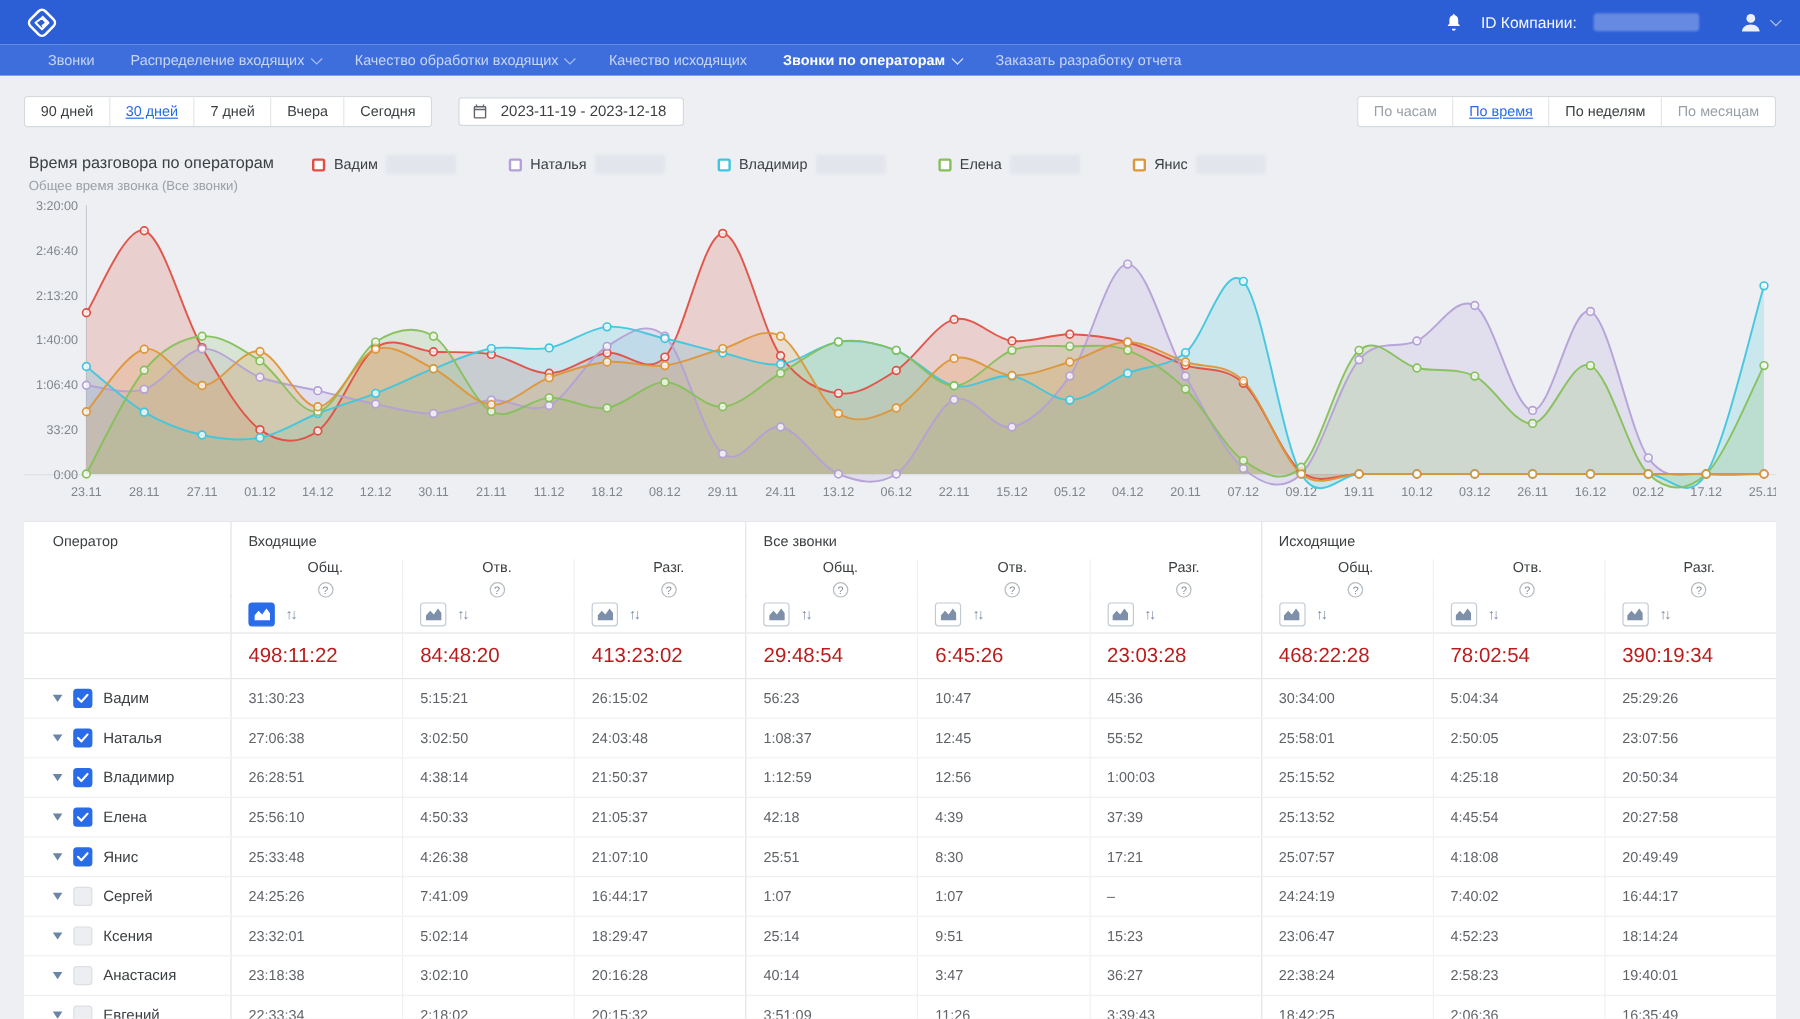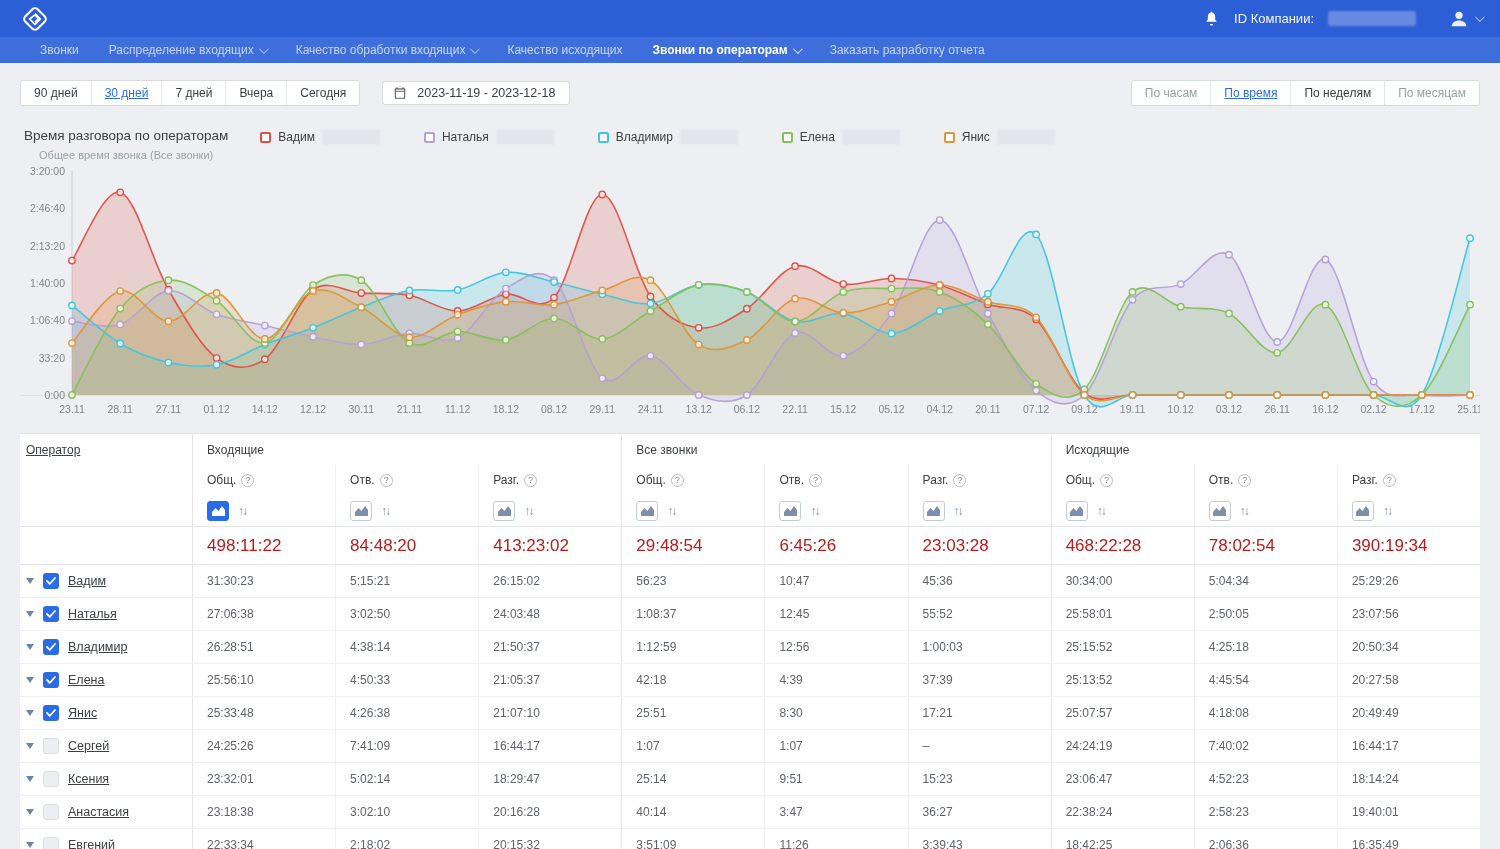--- a/index.html
+++ b/index.html
@@ -31,52 +31,52 @@
   .seg { display:flex; border:1px solid #d6dade; border-radius:3px; background:#fff; overflow:hidden; }
   .seg .seg-btn { font-size:12px; padding:5px 13px; color:#3c4043; cursor:pointer; border-left:1px solid #e4e7ea; white-space:nowrap; background:#fff; }
   .seg .seg-btn:first-child { border-left:none; }
   .seg .seg-btn.sel { color:#2a6be8;text-decoration:underline; }
   .seg .seg-btn.dim { color:#9aa0a6; }
   .datechip { display:flex; align-items:center; gap:10px; border:1px solid #d6dade; border-radius:3px; background:#fff; padding:4px 14px 4px 10px; margin-left:22px; cursor:pointer; }
   .datechip span { font-size:12.5px; color:#3c4043; }
   .filter-right { margin-left:auto;text-align:center; }
 
   
-  .chart-head { display:flex; align-items:flex-start; margin:22px 20px 0 24px;text-align:center; }
+  .chart-head { display:flex; align-items:flex-start; margin:22px 20px 0 24px; }
   .chart-titles .title { font-size:13.5px; color:#3c4043; }
   .chart-titles .subtitle { font-size:11px; color:#9aa0a6; margin-top:6px; }
   .legend { display:flex; gap:44px; margin-left:32px; margin-top:1px; }
   .legend-item { display:flex; align-items:center; gap:7px; cursor:pointer; }
   .legend-item .sq { width:11px; height:11px; border-radius:2px; background:#fff; border:2px solid; }
   .legend-item .lname { font-size:12px; color:#3c4043; }
   .legend-item .lblur { width:58px; height:16px; border-radius:2px; background:#e2e5eb; filter:blur(1.2px); }
   .chartwrap { margin:6px 18px 0 20px; }
 
   
   .ops-table { background:#fff; margin:4px 20px 0 20px; border-top:1px solid #e4e6ea; }
   .t-row { display:grid; grid-template-columns:172px repeat(9,1fr); align-items:center; }
   .t-cell { padding:0 0 0 14px; font-size:12px; color:#3c4043; height:100%; display:flex; align-items:center; gap:5px; }
   .grp-b { border-left:1px solid #e1e3e7; }
   .sub-b { border-left:1px solid #eff0f2; }
   .r-grphead { height:31px; }
   .r-grphead .t-cell { font-size:12px; color:#3c4043; }
   .r-subhead { height:30px; }
-  .r-subhead .t-cell { color:#3c4043; }
+  .r-subhead .t-cell { color:#3c4043;flex-direction:column; }
   .r-icons { height:32px; border-bottom:1px solid #e4e6ea; }
   .help { width:13px; height:13px; border:1px solid #b6bcc3; border-radius:50%; font-size:9px; color:#80868b;
           display:inline-flex; align-items:center; justify-content:center; cursor:pointer; flex:none; }
   .chart-btn { width:22px; height:20px; border:1px solid #c3cbd6; border-radius:3px; background:#fff;
                display:inline-flex; align-items:center; justify-content:center; cursor:pointer; }
   .chart-btn.on { background:#2a6be8; border-color:#2a6be8; }
   .sort { font-size:12px; color:#7d8da3; letter-spacing:-2px; cursor:pointer; margin-left:4px; }
   .r-totals { height:38px; border-bottom:1px solid #e4e6ea; }
   .r-totals .t-cell { font-size:17px; color:#b91c1c; }
   .r-data { height:33px; border-bottom:1px solid #eef0f2; }
   .r-data .val { font-size:12px; color:#5f6368; }
-  .opcell { gap:9px; padding-left:6px;text-decoration:underline; }
+  .opcell { gap:9px; padding-left:24px; }
   .caret { width:0; height:0; border-left:4.5px solid transparent; border-right:4.5px solid transparent;
            border-top:6px solid #6b86a3; cursor:pointer; flex:none; }
   .cb { width:16px; height:16px; border-radius:3px; flex:none; display:flex; align-items:center; justify-content:center; cursor:pointer; }
   .cb.on { background:#2a6be8; }
   .cb.off { background:#eceef1; border:1px solid #dcdfe3; }
   .opname { font-size:12.5px; color:#3c4043; }
 </style>
 </head>
 <body>
 

